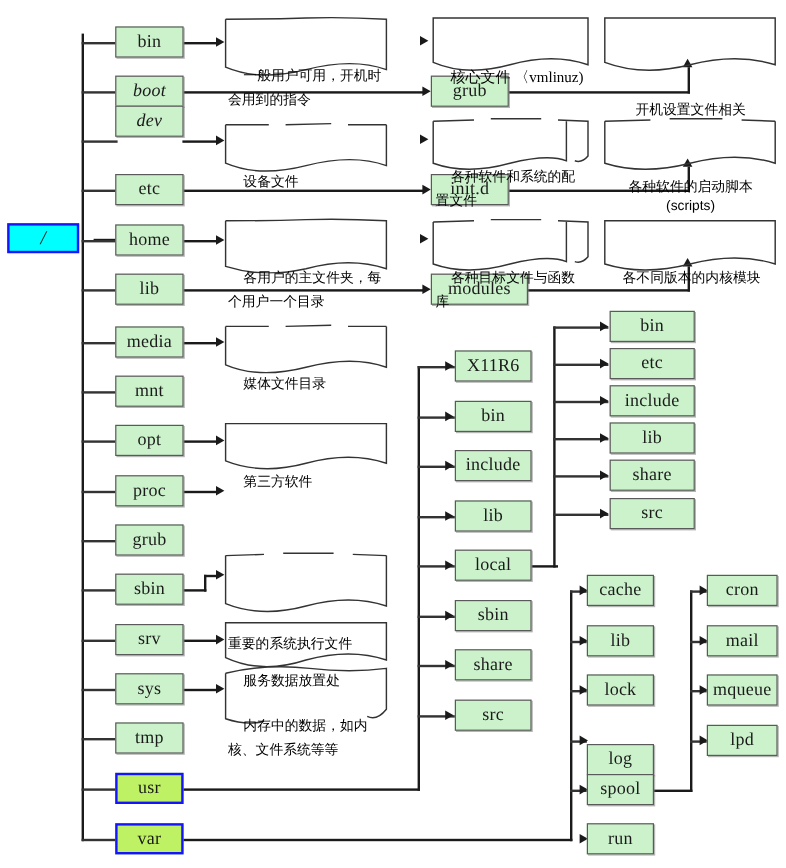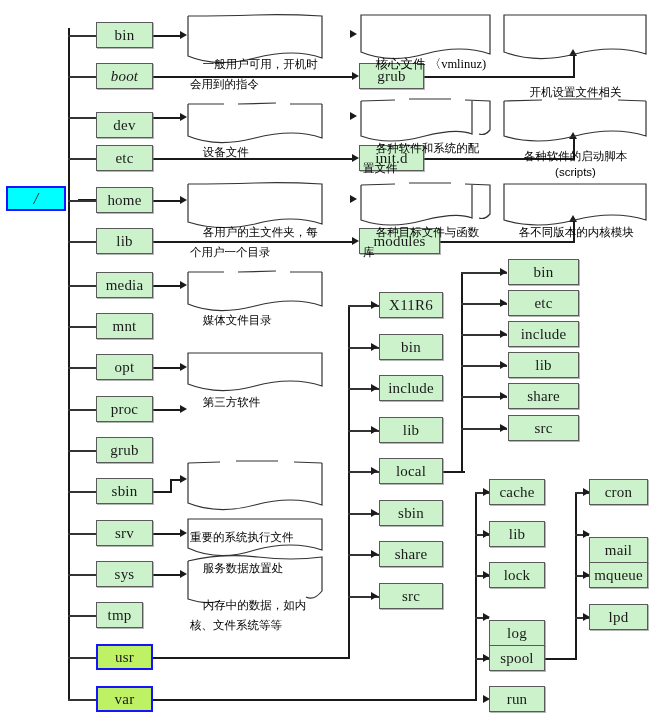--- a/index.html
+++ b/index.html
@@ -201,33 +201,33 @@
   <div class="thin h" style="left:575px;top:617px;width:14px;"></div>
   <div class="arrow" style="left:583px;top:488px;"></div>
   <div class="arrow" style="left:583px;top:530px;"></div>
   <div class="arrow" style="left:583px;top:571px;"></div>
   <div class="arrow" style="left:583px;top:613px;"></div>
 
   <div class="node root" style="left:6px;top:186px;width:60px;height:25px;font-size:16px;">/</div>
 
   <div class="node" style="left:96px;top:22px;width:57px;height:26px;">bin</div>
   <div class="node" style="left:96px;top:63px;width:57px;height:26px;font-style:italic;">boot</div>
-  <div class="node" style="left:96px;top:112px;width:57px;height:26px;">dev</div>
+  <div class="node" style="left:96px;top:88px;width:57px;height:26px;font-style:italic;">dev</div>
   <div class="node" style="left:96px;top:145px;width:57px;height:26px;">etc</div>
   <div class="node" style="left:96px;top:187px;width:57px;height:26px;">home</div>
   <div class="node" style="left:96px;top:228px;width:57px;height:26px;">lib</div>
   <div class="node" style="left:96px;top:272px;width:57px;height:26px;">media</div>
   <div class="node" style="left:96px;top:313px;width:57px;height:26px;">mnt</div>
   <div class="node" style="left:96px;top:354px;width:57px;height:26px;">opt</div>
   <div class="node" style="left:96px;top:396px;width:57px;height:26px;">proc</div>
   <div class="node" style="left:96px;top:437px;width:57px;height:26px;">grub</div>
   <div class="node" style="left:96px;top:478px;width:57px;height:26px;">sbin</div>
   <div class="node" style="left:96px;top:520px;width:57px;height:26px;">srv</div>
   <div class="node" style="left:96px;top:561px;width:57px;height:26px;">sys</div>
-  <div class="node" style="left:96px;top:602px;width:47px;height:26px;">tmp</div>
+  <div class="node" style="left:96px;top:602px;width:57px;height:26px;">tmp</div>
   <div class="node hi" style="left:96px;top:644px;width:57px;height:26px;">usr</div>
   <div class="node hi" style="left:96px;top:686px;width:57px;height:26px;">var</div>
 
   <div class="node" style="left:359px;top:63px;width:65px;height:26px;">grub</div>
   <div class="node" style="left:359px;top:145px;width:65px;height:26px;">init.d</div>
   <div class="node" style="left:359px;top:228px;width:81px;height:26px;">modules</div>
 
   <div class="node" style="left:379px;top:292px;width:64px;height:26px;">X11R6</div>
   <div class="node" style="left:379px;top:334px;width:64px;height:26px;">bin</div>
   <div class="node" style="left:379px;top:375px;width:64px;height:26px;">include</div>
@@ -245,21 +245,21 @@
   <div class="node" style="left:508px;top:415px;width:71px;height:26px;">src</div>
 
   <div class="node" style="left:489px;top:479px;width:56px;height:26px;">cache</div>
   <div class="node" style="left:489px;top:521px;width:56px;height:26px;">lib</div>
   <div class="node" style="left:489px;top:562px;width:56px;height:26px;">lock</div>
   <div class="node" style="left:489px;top:604px;width:56px;height:26px;margin-top:16px;">log</div>
   <div class="node" style="left:489px;top:645px;width:56px;height:26px;">spool</div>
   <div class="node" style="left:489px;top:686px;width:56px;height:26px;">run</div>
 
   <div class="node" style="left:589px;top:479px;width:59px;height:26px;">cron</div>
-  <div class="node" style="left:589px;top:521px;width:59px;height:26px;margin-top:16px;">mail</div>
+  <div class="node" style="left:589px;top:521px;width:59px;height:26px;">mail</div>
   <div class="node" style="left:589px;top:562px;width:59px;height:26px;">mqueue</div>
   <div class="node" style="left:589px;top:604px;width:59px;height:26px;">lpd</div>
 
   <div class="note" style="left:186px;top:12px;width:138px;height:52px;">
     <svg class="noteborder" viewBox="0 0 138 52" preserveAspectRatio="none">
       <path d="M2 4 L2 44 Q30 56 69 46 Q108 36 136 46 L136 4 Q100 2 69 3 Q38 4 2 4" fill="none" stroke="#333" stroke-width="1.2"></path>
     </svg>
     <span class="txt">一般用户可用，开机时会用到的指令</span>
   </div>
 

